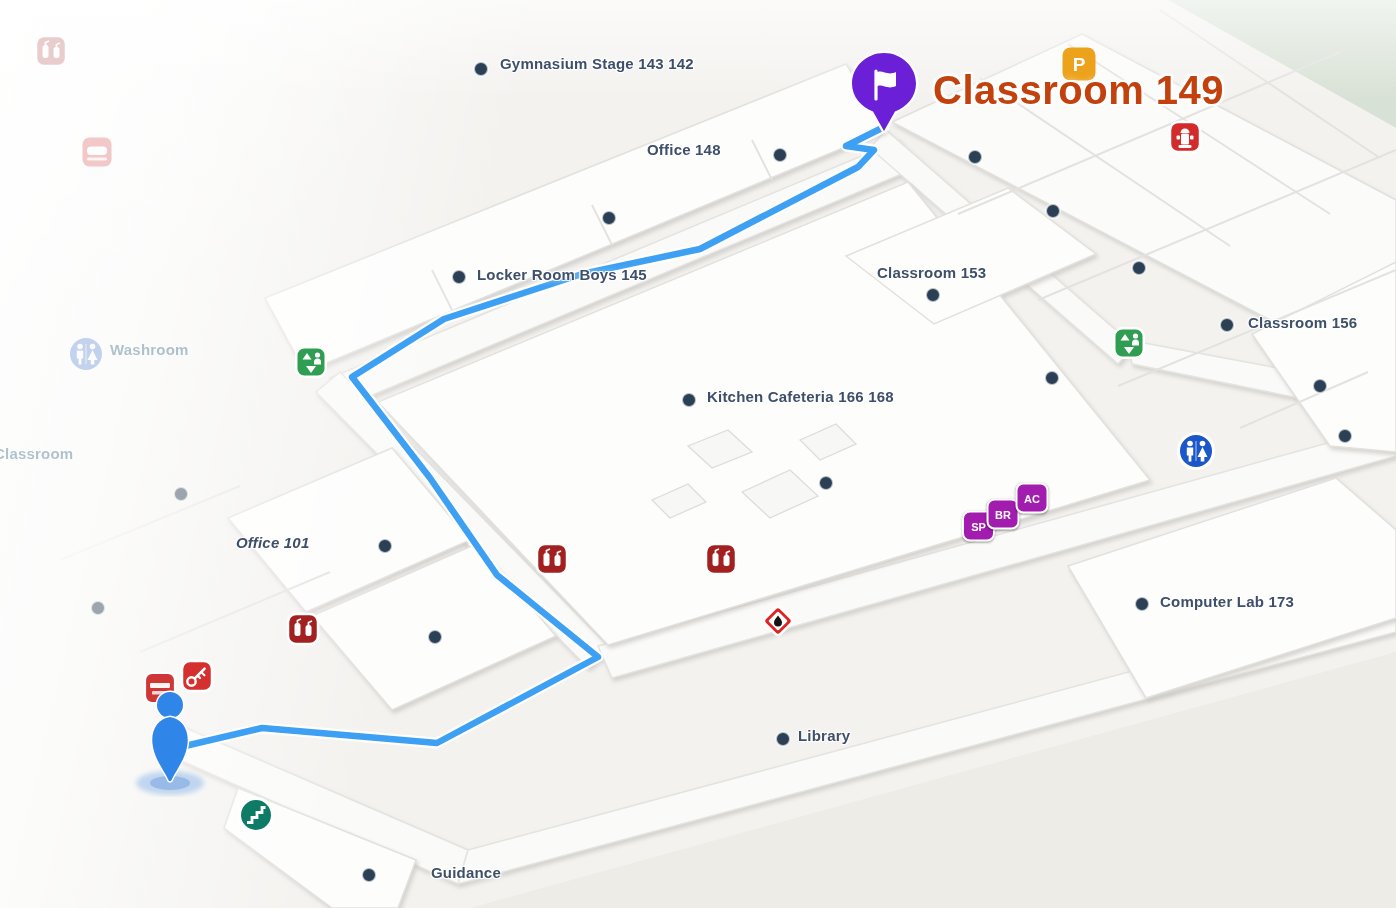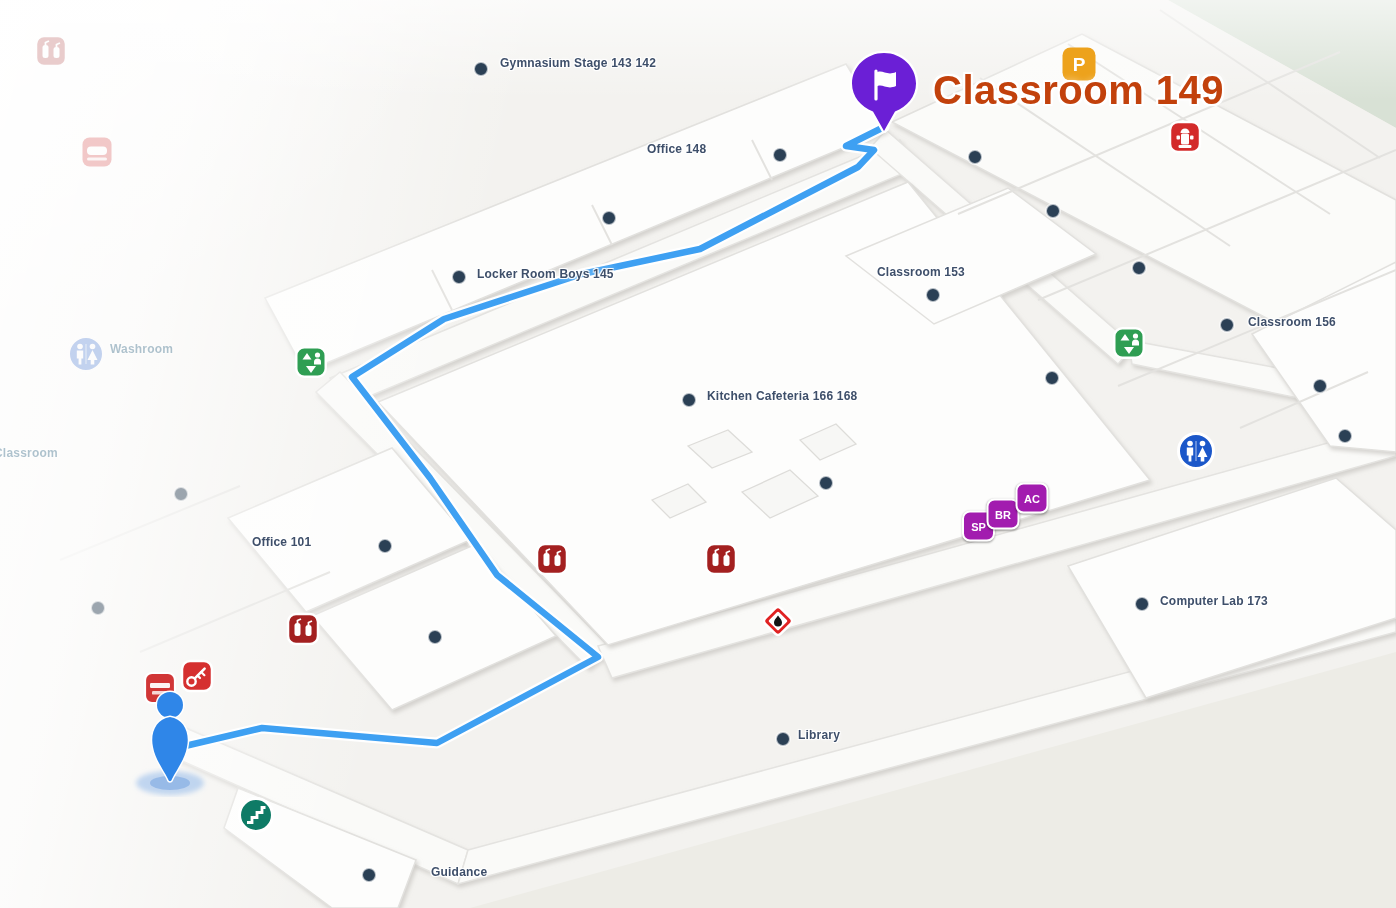--- a/index.html
+++ b/index.html
@@ -9,21 +9,21 @@
   .layer{left:0;top:0;width:1396px;height:908px;}
   
   #fade-overlay{pointer-events:none;
     background:
       linear-gradient(180deg, rgba(255,255,255,0.65) 0%, rgba(255,255,255,0) 11%),
       linear-gradient(103deg, rgba(255,255,255,0.95) 0%, rgba(255,255,255,0.75) 13%,
                       rgba(255,255,255,0.35) 24%, rgba(255,255,255,0) 34%),
       radial-gradient(ellipse 760px 540px at -70px -50px, rgba(255,255,255,0.9),
                       rgba(255,255,255,0) 70%);}
   .map-label{position:absolute;transform:translateY(-50%);white-space:nowrap;
-    font-weight:700;font-size:12px;letter-spacing:.2px;color:#3e4f6a;
+    font-weight:700;font-size:15px;letter-spacing:.2px;color:#3e4f6a;
     text-shadow:-1px -1px 0 rgba(255,255,255,.9),1px -1px 0 rgba(255,255,255,.9),
                 -1px 1px 0 rgba(255,255,255,.9),1px 1px 0 rgba(255,255,255,.9),
                 0 0 6px rgba(255,255,255,.9);}
   .map-label.faded{opacity:.32;color:#0c4a6e;}
   .map-icon{position:absolute;transform:translate(-50%,-50%);line-height:0;}
   .map-icon svg{display:block;}
   .icon-chip{display:flex;align-items:center;justify-content:center;line-height:1;}
   .badge .icon-chip{width:29px;height:27px;background:#a21caf;color:#fff;
     border:2px solid #fff;border-radius:8px;font:700 11px "Liberation Sans",sans-serif;
     box-shadow:0 1px 2px rgba(0,0,0,.3);}
@@ -121,21 +121,21 @@
       <circle cx="98" cy="608" r="7" fill="#2b4055" stroke="rgba(255,255,255,0.65)" stroke-width="2" opacity="0.45"></circle>
     </svg>
 
   <div id="label-layer" class="layer">
       <div class="map-label" style="left: 500px; top: 63px;">Gymnasium Stage 143 142</div>
       <div class="map-label" style="left: 647px; top: 149px;">Office 148</div>
       <div class="map-label" style="left: 477px; top: 274px;">Locker Room Boys 145</div>
       <div class="map-label" style="left: 877px; top: 272px;">Classroom 153</div>
       <div class="map-label" style="left: 1248px; top: 322px;">Classroom 156</div>
       <div class="map-label" style="left: 707px; top: 396px;">Kitchen Cafeteria 166 168</div>
-      <div class="map-label" style="left: 252px; top: 542px;">Office 101</div>
+      <div class="map-label" style="left: 236px; top: 542px; font-style: italic;">Office 101</div>
       <div class="map-label" style="left: 1160px; top: 601px;">Computer Lab 173</div>
       <div class="map-label" style="left: 798px; top: 735px;">Library</div>
       <div class="map-label" style="left: 387px; top: 872px; margin-left: 44px;">Guidance</div>
       <div class="map-label faded" style="left: 110px; top: 349px;">Washroom</div>
       <div class="map-label faded" style="left: -6px; top: 453px;">Classroom</div>
     </div>
   <div id="icon-layer" class="layer">
       <div class="map-icon fire-cabinet" style="left: 51px; top: 51px; opacity: 0.22;">
         <svg width="34" height="34" viewBox="0 0 34 34">
           <rect x="2" y="2" width="30" height="30" rx="8" fill="#a32020" stroke="#ffffff" stroke-width="2.5"></rect>

